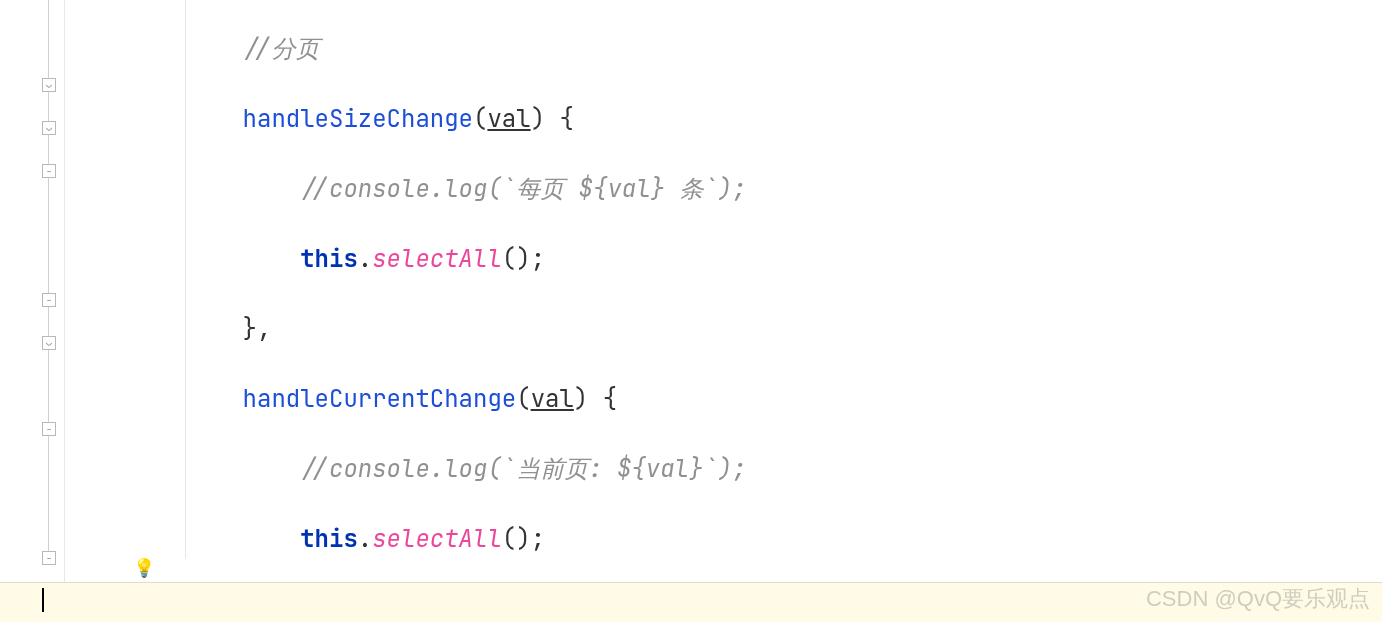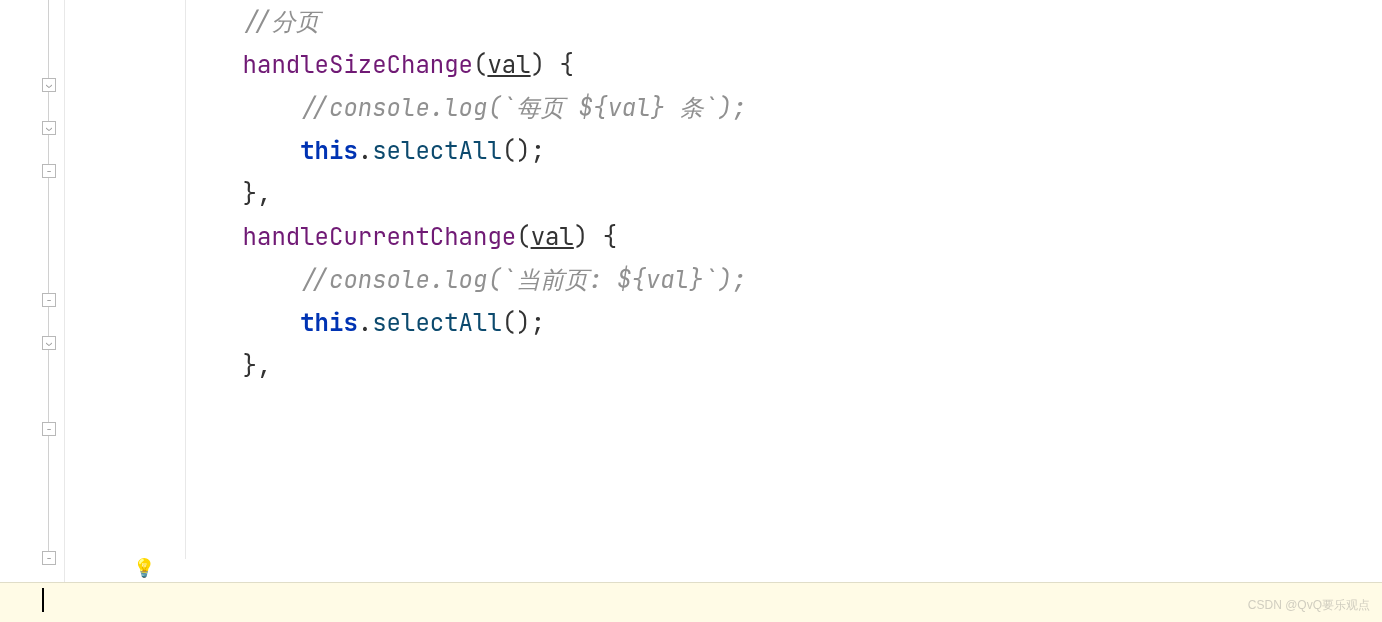--- a/index.html
+++ b/index.html
@@ -57,34 +57,35 @@
       flex: 1;
       padding-left: 0;
       position: relative;
     }
     .code-line {
       height: 43px;
       line-height: 43px;
       white-space: pre;
       padding-left: 120px;
       position: relative;
+      margin-top: 27px;
     }
     .indent-guide {
       position: absolute;
       top: 0;
       bottom: 0;
       width: 1px;
       background: #e8e8e8;
     }
     .ig1 { left: 120px; }
     .comment { color: #909090; font-style: italic; }
     .keyword { color: #0033b3; font-weight: 600; }
-    .method-def { color: #701a75; }
+    .method-def { color: #1d4ed8; }
     .property { color: #660e7a; font-weight: 600; }
-    .method-call { color: #0c4a6e; }
+    .method-call { color: #ec4899; font-style: italic; }
     .param { color: #333; text-decoration: underline; }
     .punct { color: #333; }
     .plain { color: #333; }
     .bulb {
       position: absolute;
       left: 68px;
       bottom: 43px;
       font-size: 18px;
     }
     .bottom-bar {
@@ -102,21 +103,21 @@
       bottom: 10px;
       width: 2px;
       height: 24px;
       background: #000;
     }
     .watermark {
       position: absolute;
       right: 12px;
       bottom: 8px;
       color: rgba(120,120,120,0.35);
-      font-size: 12px;
+      font-size: 22px;
       font-family: sans-serif;
     }
   </style>
 </head>
 <body>
 
 <div class="editor-container">
   <div class="gutter">
     <div class="fold-line"></div>
     <div class="fold-marker down" style="top:78px"></div>

